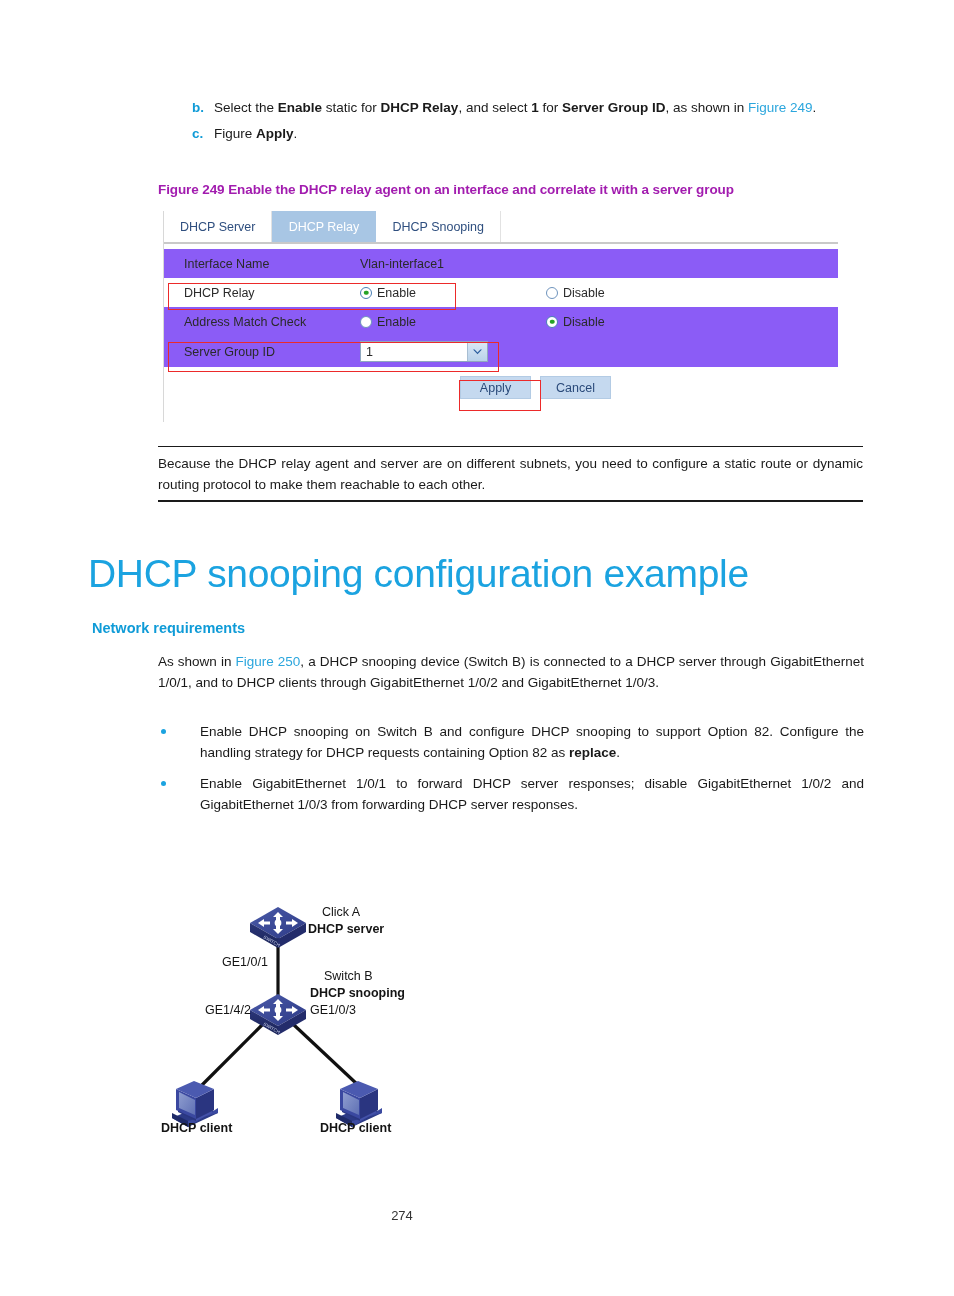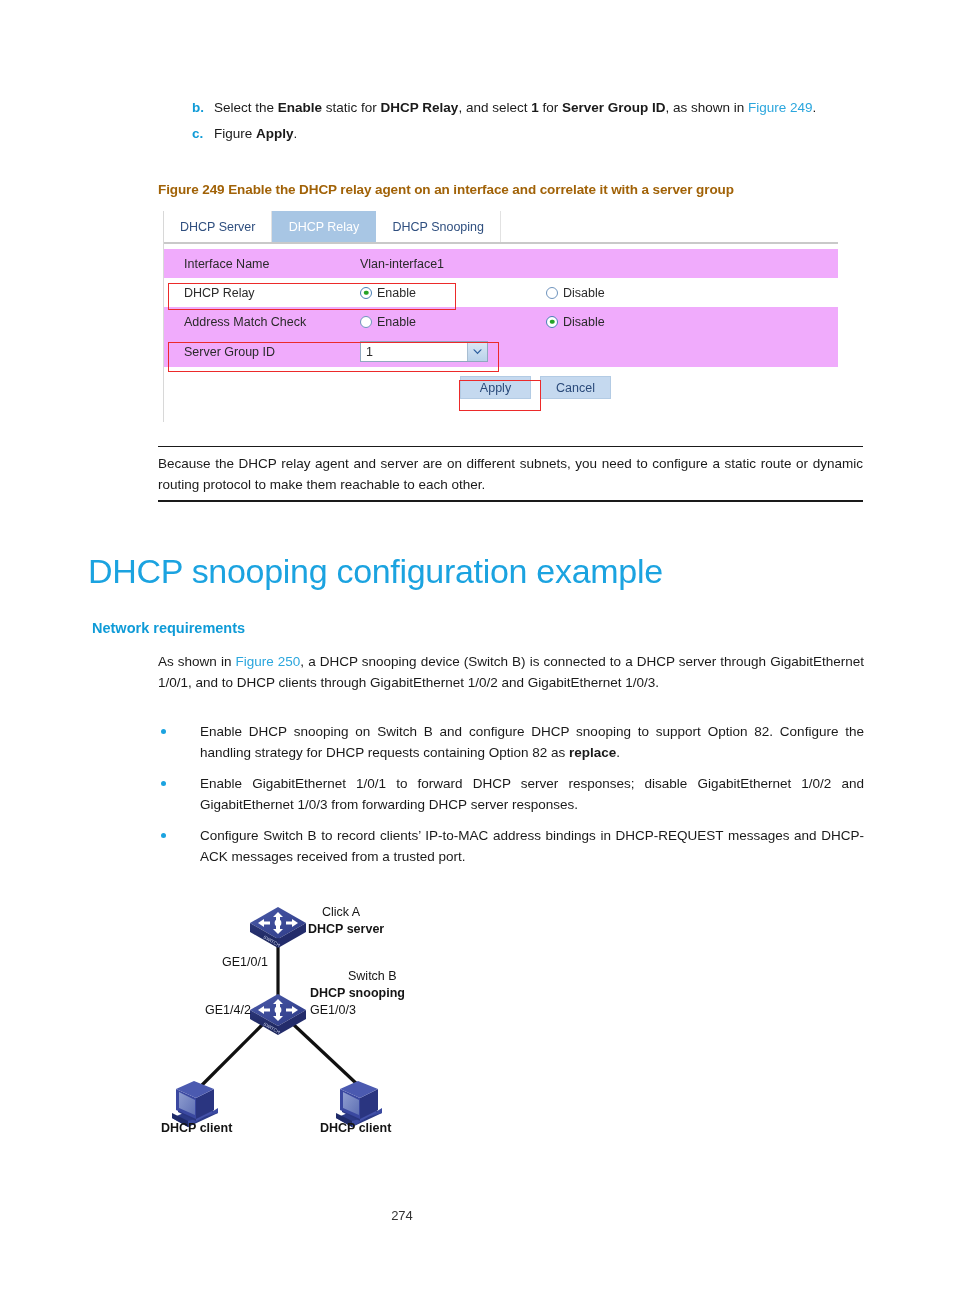--- a/index.html
+++ b/index.html
@@ -48,21 +48,21 @@
     font-size: 13.5px;
   }
   .step-body {
     flex: 1 1 auto;
     text-align: justify;
   }
 
   
   .fig-caption {
     position: absolute;
-    color: #a16207;
+    color: #a21caf;
     font-weight: bold;
     font-size: 13.5px;
     letter-spacing: -0.1px;
   }
   #fig249-caption { left: 158px; top: 182px; width: 700px; }
   #fig250-caption { left: 158px; top: 874px; width: 420px; }
 
   
   .ui-shot {
     position: absolute;
@@ -110,21 +110,21 @@
   .form-area {
     position: relative;
     padding-top: 5px;
   }
   .frow {
     display: flex;
     align-items: center;
     height: 29px;
     background: #ffffff;
   }
-  .frow.shaded { background: #f0abfc; }
+  .frow.shaded { background: #8b5cf6; }
   .flabel {
     width: 196px;
     flex: 0 0 196px;
     padding-left: 20px;
     box-sizing: border-box;
     font-size: 12.5px;
     color: #2a2a2a;
   }
   .fctl {
     width: 186px;
@@ -249,21 +249,21 @@
     margin-top: 7px;
     margin-bottom: 4px;
     text-align: justify;
   }
 
   
   .h1 {
     position: absolute;
     left: 88px;
     top: 552px;
-    font-size: 34px;
+    font-size: 39px;
     color: #1ba3e0;
     font-weight: normal;
     letter-spacing: -0.3px;
   }
   .h2 {
     position: absolute;
     left: 92px;
     top: 620px;
     font-size: 14.5px;
     color: #0f9bd7;
@@ -447,26 +447,20 @@
       <span class="bdot">
           <i></i>
         </span>
       <span class="btxt"><span>Enable DHCP snooping on Switch B and configure DHCP snooping to support Option 82. Configure the handling strategy for DHCP requests containing Option 82 as </span><span class="bold">replace</span><span>.</span></span>
     </div>
     <div class="bullet">
       <span class="bdot">
           <i></i>
         </span>
       <span class="btxt"><span>Enable GigabitEthernet 1/0/1 to forward DHCP server responses; disable GigabitEthernet 1/0/2 and GigabitEthernet 1/0/3 from forwarding DHCP server responses.</span></span>
-    </div>
-    <div class="bullet">
-      <span class="bdot">
-          <i></i>
-        </span>
-      <span class="btxt"><span>Configure Switch B to record clients’ IP-to-MAC address bindings in DHCP-REQUEST messages and DHCP-ACK messages received from a trusted port.</span></span>
     </div>
   </div>
 
 
   <div class="diagram">
     <svg width="450" height="245" viewBox="0 0 450 245">
       <defs>
         <linearGradient id="swTop" x1="0" y1="0" x2="1" y2="1">
           <stop offset="0%" stop-color="#4a5aa8"></stop>
           <stop offset="100%" stop-color="#2d3a86"></stop>
@@ -540,21 +534,21 @@
         <polygon points="10,12 30,21 48,12 28,4" fill="#4b5ab0"></polygon>
         <polygon points="13,15 13,31 29,38 29,23" fill="url(#pcScr)"></polygon>
       </g>
     </svg>
 
     <div class="dlabel" style="left:172px; top:12px;">Click A</div>
     <div class="dlabel b" style="left:158px; top:29px;">DHCP server</div>
 
     <div class="dlabel" style="left:72px; top:62px;">GE1/0/1</div>
 
-    <div class="dlabel" style="left:174px; top:76px;margin-left:24px;">Switch B</div>
+    <div class="dlabel" style="left:174px; top:76px;">Switch B</div>
     <div class="dlabel b" style="left:160px; top:93px;">DHCP snooping</div>
 
     <div class="dlabel" style="left:55px; top:110px;">GE1/4/2</div>
     <div class="dlabel" style="left:160px; top:110px;">GE1/0/3</div>
 
     <div class="dlabel b" style="left:11px; top:228px;">DHCP client</div>
     <div class="dlabel b" style="left:170px; top:228px;">DHCP client</div>
   </div>
 
   <div class="pagenum">274</div>

